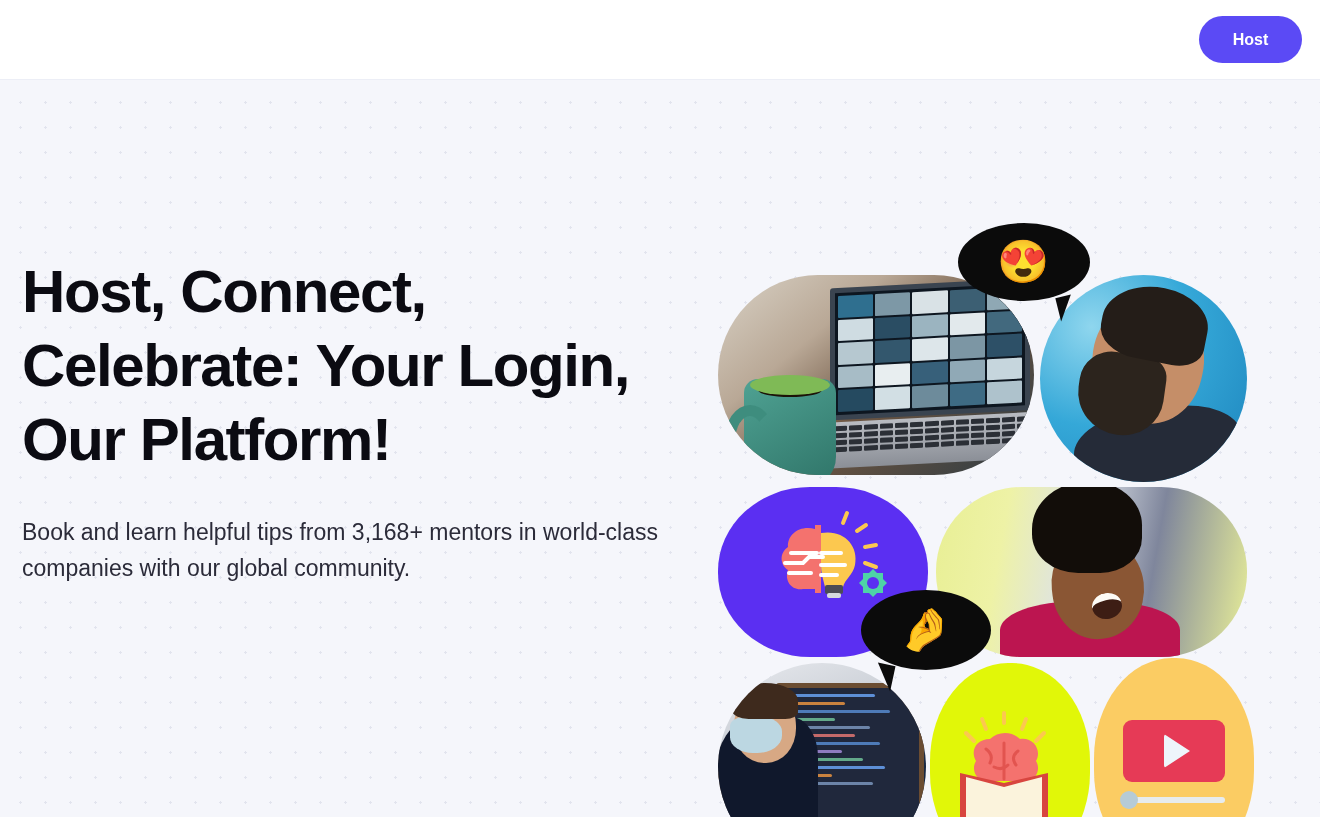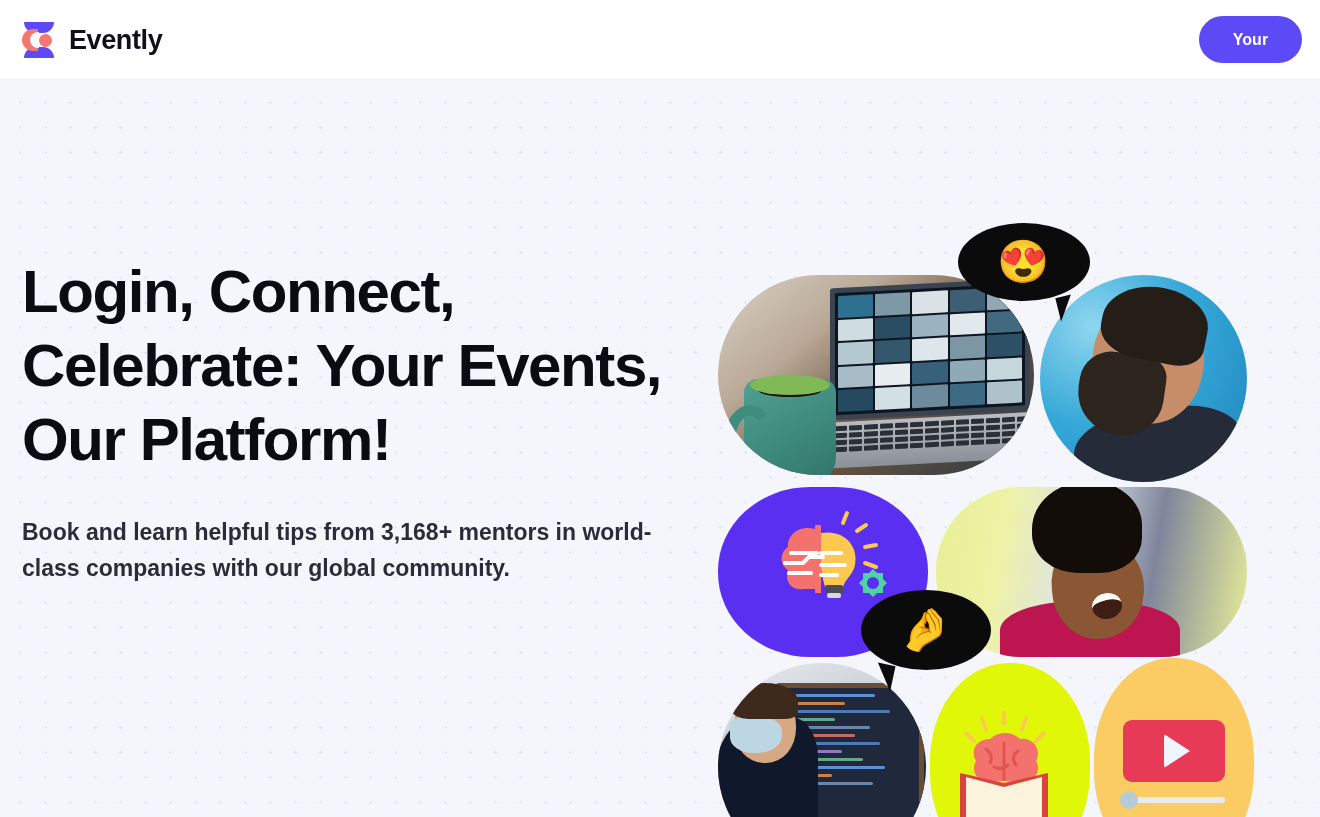--- a/index.html
+++ b/index.html
@@ -76,21 +76,21 @@
 
   
   .hero-copy { position:absolute; left:22px; top:175px; width:660px; }
   .headline {
     font-size:60px; font-weight:bold; line-height:74px;
     color:#0b0b12; letter-spacing:-1.4px;
   }
   .subcopy {
     margin-top:37px;
     font-size:23px; line-height:36px;
-    color:#2b2b39; font-weight:bold;
+    color:#2b2b39; font-weight:normal;
   }
   .explore-btn {
     margin-top:43px;
     width:159px; height:53px; border-radius:27px;
     background:#5b4af5; color:#ffffff;
     border:none; cursor:pointer;
     font-family:"Liberation Sans", sans-serif;
     font-size:16px; font-weight:normal;
     display:flex; align-items:center; justify-content:center;
   }
@@ -310,37 +310,28 @@
   }
 
   
   .illus { position:absolute; }
 </style>
 </head>
 <body>
 
 <div class="header">
 
-  <div class="brand">
-    <span class="logo-mark">
-      <span class="logo-arc top"></span>
-      <span class="logo-arc bottom"></span>
-      <span class="logo-wedge"></span>
-      <span class="logo-dot"></span>
-    </span>
-    <span class="brand-name">Evently</span>
-  </div>
-
-  <button class="login-btn">Your</button>
+
+  <button class="login-btn">Host</button>
 </div>
 
 <div class="hero">
 
   <div class="hero-copy">
-    <h1 class="headline">Login, Connect, Celebrate: Your Events, Our Platform!</h1>
+    <h1 class="headline">Host, Connect, Celebrate: Your Login, Our Platform!</h1>
     <p class="subcopy">Book and learn helpful tips from 3,168+ mentors in world-class companies with our global community.</p>
   </div>
 
   <div class="collage">
 
     <div class="tile tile-laptop">
       <div class="laptop">
         <div class="laptop-screen">
           <i class="vcell" style="background:#2f6f8f"></i>
             <i class="vcell" style="background:#7d98a6"></i>

